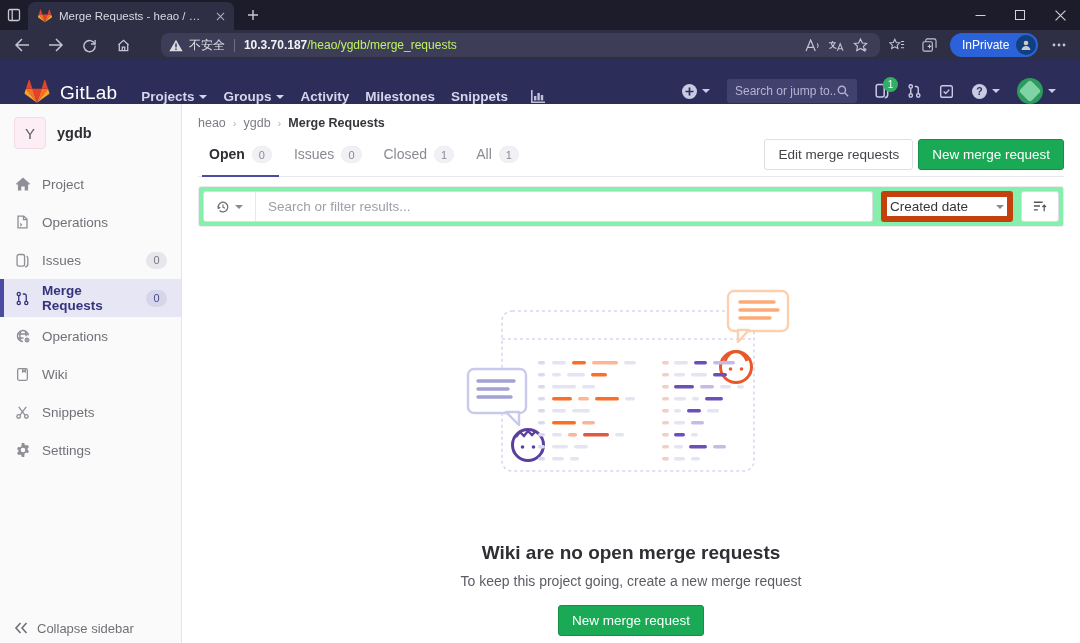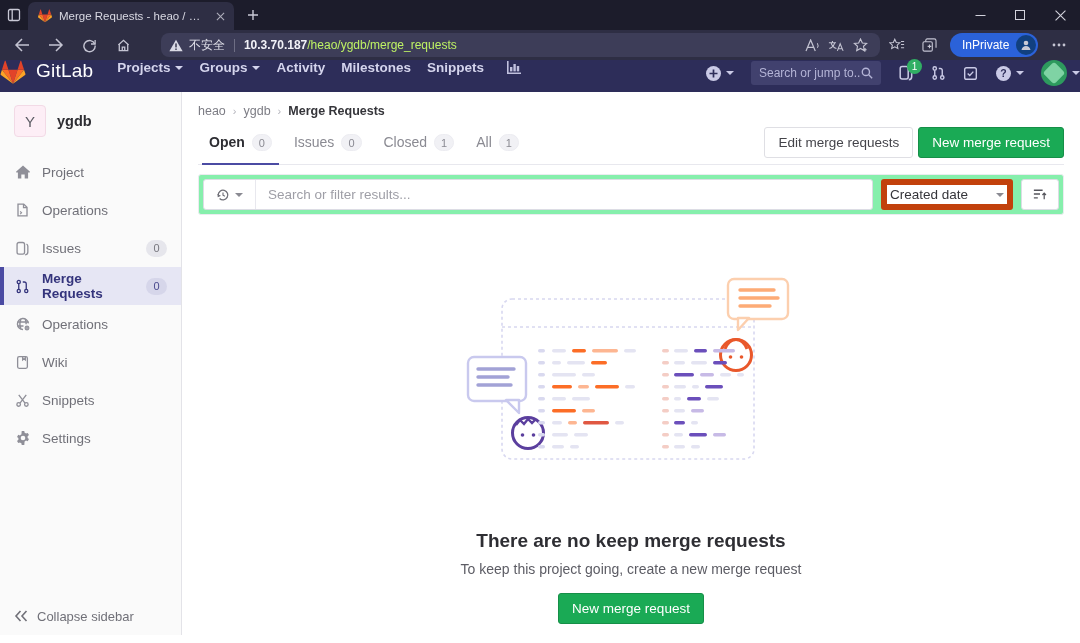--- a/index.html
+++ b/index.html
@@ -27,21 +27,21 @@
   .url-host { color:#f2f2f7; font-weight:700; }
   .url-path { color:#bef264; }
   .addr-spacer { flex:1; }
   .addr-icon { width:24px; height:22px; display:flex; align-items:center; justify-content:center; color:#c4c4d2; font-size:11px; }
   .tb-icon { width:30px; height:26px; display:flex; align-items:center; justify-content:center; color:#c4c4d2; }
   .inprivate { height:24px; border-radius:12px; background:var(--inprivate-blue,#2b62d9); color:#fff; font-size:12px;
                display:flex; align-items:center; gap:7px; padding:0 2px 0 12px; margin:0 4px; }
   .inp-avatar { width:20px; height:20px; border-radius:50%; background:#11407f; display:flex; align-items:center; justify-content:center; }
 
   
-  .gl-navbar { height:32px; background:var(--navbar-bg,#2d2d59); display:flex; align-items:flex-start; padding:0 0; }
+  .gl-navbar { height:44px; background:var(--navbar-bg,#2d2d59); display:flex; align-items:flex-end; padding:0 24px; }
   .gl-wordmark { font-size:19px; font-weight:500; color:#fff; margin:0 24px 0 10px; letter-spacing:.2px; }
   .gl-menu { display:flex; gap:16px; align-items:center; }
   .gl-menu-item { font-size:13.5px; font-weight:600; color:#d4d4ec; display:flex; align-items:center; gap:5px; white-space:nowrap; }
   .caret { width:0; height:0; border:4px solid transparent; border-top-color:currentColor; margin-top:4px; display:inline-block; }
   .gl-chart-btn { margin-left:22px; color:#c0c0de; }
   .gl-right { margin-left:auto; display:flex; align-items:center; gap:17px; }
   .gl-plus { display:flex; align-items:center; gap:4px; color:#cacae6; }
   .gl-search { width:130px; height:24px; background:#41416e; border-radius:3px; display:flex; align-items:center;
                padding:0 8px; font-size:12px; color:#b4b4d6; }
   .gl-search-ph { flex:1; white-space:nowrap; overflow:hidden; }
@@ -573,19 +573,19 @@
           <rect x="196" y="156" width="7" height="3.4" rx="1.7" fill="#f4cdc5"></rect>
           <rect x="208" y="156" width="9" height="3.4" rx="1.7" fill="#e4e4f2"></rect>
           <rect x="223" y="156" width="18" height="3.4" rx="1.7" fill="#6b4fbb"></rect>
           <rect x="247" y="156" width="13" height="3.4" rx="1.7" fill="#c7bae6"></rect>
           <rect x="196" y="168" width="7" height="3.4" rx="1.7" fill="#f4cdc5"></rect>
           <rect x="208" y="168" width="11" height="3.4" rx="1.7" fill="#e4e4f2"></rect>
           <rect x="225" y="168" width="9" height="3.4" rx="1.7" fill="#e4e4f2"></rect>
         </g>
     </svg>
 
-    <div class="empty-title">There are no keep merge requests</div>
+    <div class="empty-title">Wiki are no open merge requests</div>
     <div class="empty-sub">To keep this project going, create a new merge request</div>
     <div class="empty-btn-row">
       <button class="btn btn-green">New merge request</button>
     </div>
   </main>
 </div>
 
 </body></html>

